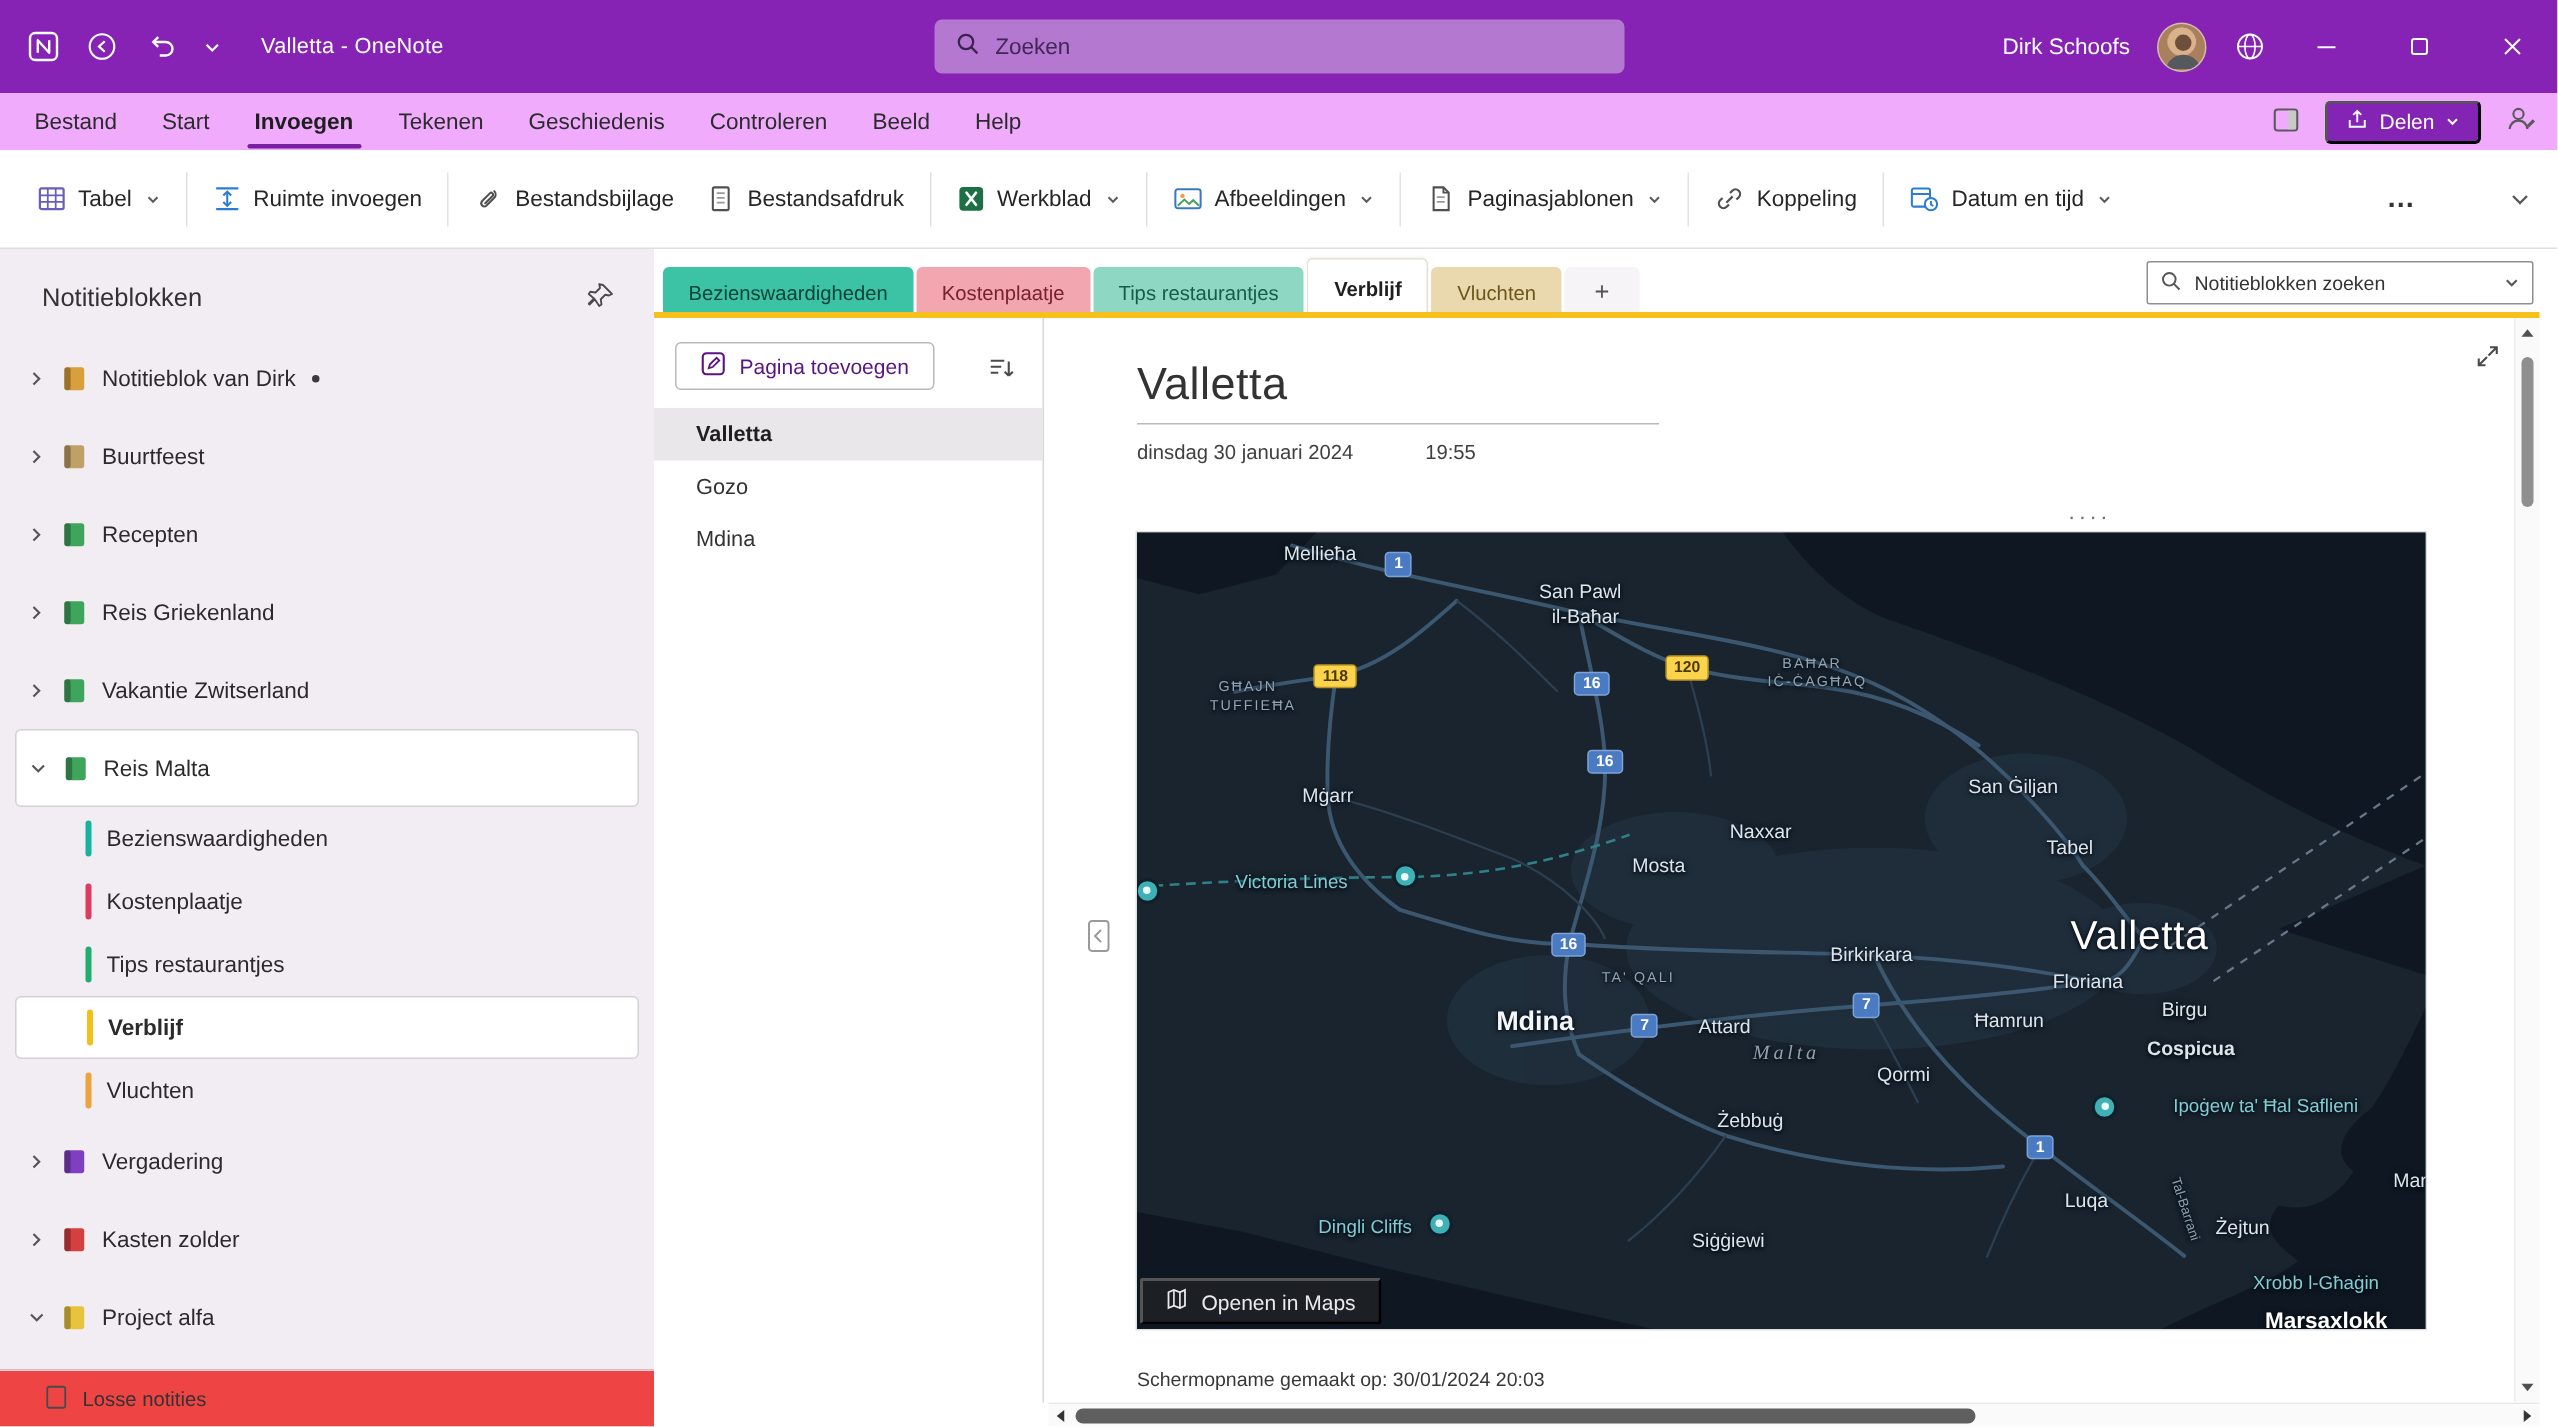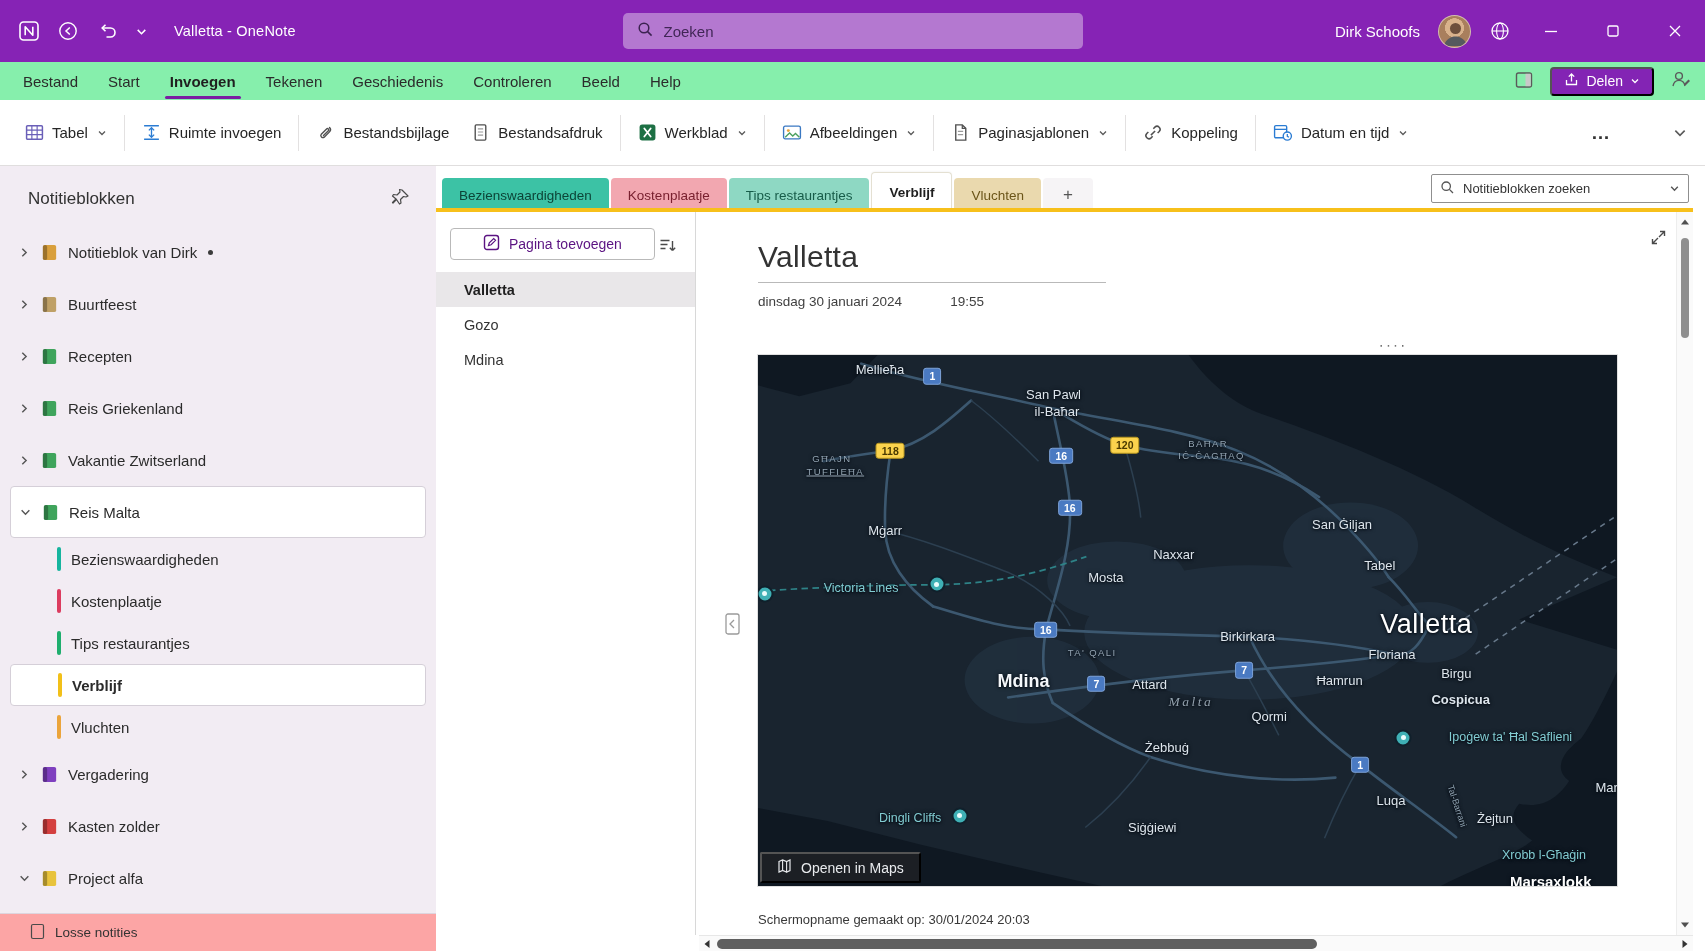--- a/index.html
+++ b/index.html
@@ -14,21 +14,21 @@
   .tb-search{position:absolute;left:50%;top:13px;transform:translateX(-50%);width:460px;height:36px;background:#b478d0;border-radius:5px;display:flex;align-items:center;padding:0 14px;gap:10px}
   .tb-search input{background:transparent;border:none;outline:none;font-size:15px;color:#3b2250;width:100%;font-family:"Liberation Sans",sans-serif}
   .tb-search input::placeholder{color:#3b2250;opacity:.95}
   .tb-right{position:absolute;right:0;top:0;height:62px;display:flex;align-items:center;gap:18px;padding-right:8px}
   .tb-user{font-size:15px}
   .avatar{width:33px;height:33px;border-radius:50%;background:radial-gradient(circle at 50% 38%,#d9b28c 0 38%,#a97f5d 39% 100%);border:1px solid rgba(255,255,255,.5);overflow:hidden}
   .winbtn{width:44px;height:62px;display:flex;align-items:center;justify-content:center}
   .tb-ic{display:flex;align-items:center}
 
   
-  .menubar{position:relative;height:38px;display:flex;align-items:center;padding-left:8px;flex:0 0 auto;background:#86efac}
+  .menubar{position:relative;height:38px;display:flex;align-items:center;padding-left:8px;flex:0 0 auto;background:#f0abfc}
   .menu-items{display:flex;height:100%}
   .menu-item{position:relative;display:flex;align-items:center;padding:0 15px;font-size:15px;color:#2b2b2b;cursor:default}
   .menu-item.active{font-weight:700;color:#1f1f1f}
   .menu-item.active::after{content:"";position:absolute;left:10px;right:10px;bottom:1px;height:3px;background:#7a1fa2;border-radius:2px}
   .mb-right{position:absolute;right:14px;top:0;height:38px;display:flex;align-items:center;gap:16px}
   .share-btn{display:flex;align-items:center;gap:7px;background:#8324b4;color:#fff;height:29px;padding:0 12px;border-radius:4px;font-size:14px}
 
   
   .ribbon{height:66px;border-bottom:1px solid #e0dede;display:flex;align-items:center;padding:0 14px;flex:0 0 auto}
   .ribbon-items{display:flex;align-items:center;flex:1;height:100%}
@@ -51,40 +51,40 @@
   .nb-row{height:52px;padding-left:6px}
   .sec-row{height:42px;padding-left:47px}
   .nb-row.selected,.sec-row.selected{background:#fff;border:1px solid #d5cfd8}
   .sec-row.bold .row-label{font-weight:700}
   .nb-chev{width:16px;display:flex;justify-content:center;margin-right:8px}
   .nb-chev.down svg{transform:rotate(90deg)}
   .nb-ic{display:flex;align-items:center;margin-right:9px}
   .row-label{font-size:15px;color:#2b2b2b;white-space:nowrap}
   .sec-bar{width:4px;height:24px;border-radius:2px;margin-right:10px;flex:0 0 auto}
   .nb-dot{width:5px;height:5px;border-radius:50%;background:#3b3b3b;margin-left:11px}
-  .sb-footer{margin-top:auto;border-top:1px solid #ddd5de;height:38px;display:flex;align-items:center;gap:10px;padding-left:30px;font-size:13.5px;color:#333;background:#fca5a5}
+  .sb-footer{margin-top:auto;border-top:1px solid #ddd5de;height:38px;display:flex;align-items:center;gap:10px;padding-left:30px;font-size:13.5px;color:#333;background:#ef4444}
 
   
   .main{flex:1;display:flex;flex-direction:column;min-width:0;background:#fff}
 
   
   .tabstrip{position:relative;height:46px;flex:0 0 auto;display:flex;align-items:flex-end;padding-left:6px}
   .tabs{display:flex;align-items:flex-end;gap:2px;height:100%}
   .stab{height:34px;display:flex;align-items:center;padding:0 17px;font-size:13.5px;font-weight:500;border-radius:4px 4px 0 0;white-space:nowrap;cursor:default}
   .stab.active{height:40px;font-weight:700;border:1px solid #e4e0d2;border-bottom:none;box-shadow:0 -1px 2px rgba(0,0,0,.04)}
   .stab.add{background:#f6f4f6;color:#555;font-size:17px;padding:0 20px;font-weight:400}
   .strip-line{position:absolute;left:0;right:12px;bottom:0;height:4px;background:#f7c01b}
   .tab-search{position:absolute;right:16px;top:8px;width:258px;height:29px;border:1px solid #8f8f8f;border-radius:2px;background:#fff;display:flex;align-items:center;padding:0 8px;gap:8px}
   .tab-search input{flex:1;border:none;outline:none;font-size:13px;color:#222;font-family:"Liberation Sans",sans-serif}
   .tab-search input::placeholder{color:#333}
 
   
   .workspace{flex:1;display:flex;min-height:0}
   .pagelist{width:260px;flex:0 0 auto;border-right:1px solid #d8d8d8;position:relative;padding-top:16px;background:#fff}
-  .addpage-btn{margin-left:14px;display:inline-flex;align-items:center;gap:9px;height:32px;padding:0 32px;border:1px solid #b9b9b9;border-radius:4px;color:#5b1382;font-size:14px;background:#fff}
+  .addpage-btn{margin-left:14px;display:inline-flex;align-items:center;gap:9px;height:32px;padding:0 16px;border:1px solid #b9b9b9;border-radius:4px;color:#5b1382;font-size:14px;background:#fff}
   .sort-btn{position:absolute;right:18px;top:24px}
   .pages{margin-top:12px}
   .page-row{height:35px;display:flex;align-items:center;padding-left:28px;font-size:14.5px;color:#333;cursor:default}
   .page-row.selected{background:#e9e7e9;font-weight:700;color:#1f1f1f}
 
   .content{flex:1;position:relative;overflow:hidden;background:#fff}
   .note-title{position:absolute;left:62px;top:28px;width:348px;border-bottom:1px solid #b9b9b9;padding-bottom:8px}
   .note-title h1{font-size:30px;font-weight:300;color:#333;letter-spacing:.3px}
   .note-meta{position:absolute;left:62px;top:82px;display:flex;gap:48px;font-size:13.5px;color:#404040}
   .dots-handle{position:absolute;left:683px;top:124px;color:#6e6e6e;font-size:15px;letter-spacing:3px}
@@ -651,21 +651,21 @@
               <g fill="none" stroke="#67788a" stroke-width="1.4" stroke-dasharray="5 5">
                 <path d="M634,254 L790,148"></path>
                 <path d="M660,276 L790,188"></path>
               </g>
             </svg>
             <div style="position:absolute;inset:0">
                 <div class="ml ml-c" style="left: 14.2%; top: 2.6%;">Mellieħa</div>
                 <div class="ml ml-c" style="left: 34.4%; top: 7.4%;">San Pawl</div>
                 <div class="ml ml-c" style="left: 34.8%; top: 10.6%;">il-Baħar</div>
                 <div class="ml ml-a" style="left: 8.6%; top: 19.4%;">GĦAJN</div>
-                <div class="ml ml-a" style="left: 9%; top: 21.8%; text-decoration: underline;">TUFFIEĦA</div>
+                <div class="ml ml-a" style="left: 9%; top: 21.8%;">TUFFIEĦA</div>
                 <div class="ml ml-a" style="left: 52.4%; top: 16.6%;">BAĦAR</div>
                 <div class="ml ml-a" style="left: 52.8%; top: 18.9%;">IĊ-ĊAGĦAQ</div>
                 <div class="ml ml-c" style="left: 14.8%; top: 33%;">Mġarr</div>
                 <div class="ml ml-c" style="left: 68%; top: 31.9%;">San Ġiljan</div>
                 <div class="ml ml-c" style="left: 48.4%; top: 37.5%;">Naxxar</div>
                 <div class="ml ml-c" style="left: 72.4%; top: 39.5%;">Tabel</div>
                 <div class="ml ml-p" style="left: 12%; top: 43.9%;">Victoria Lines</div>
                 <div class="ml ml-c" style="left: 40.5%; top: 41.9%;">Mosta</div>
                 <div class="ml ml-xl" style="left: 77.8%; top: 50.6%;">Valletta</div>
                 <div class="ml ml-c" style="left: 57%; top: 53%;">Birkirkara</div>

